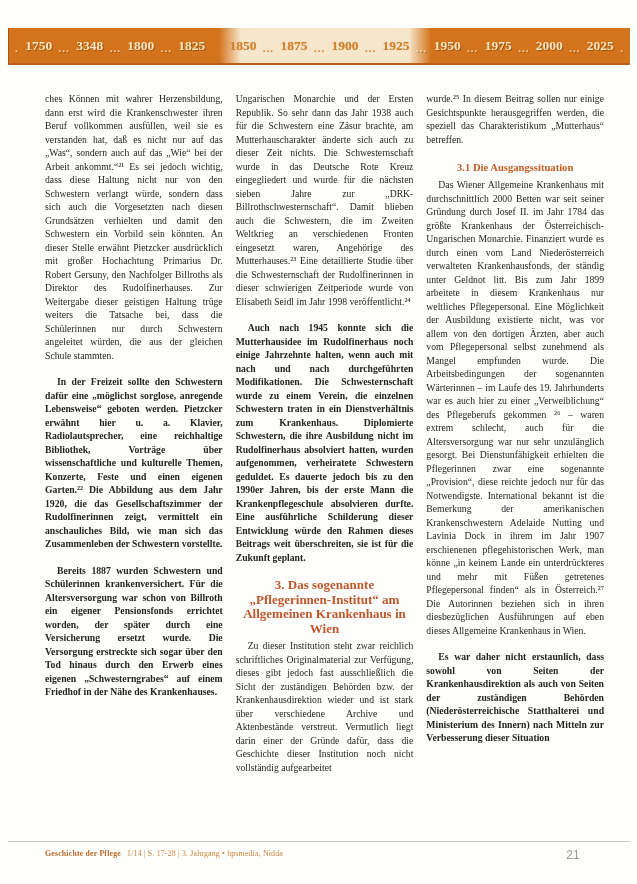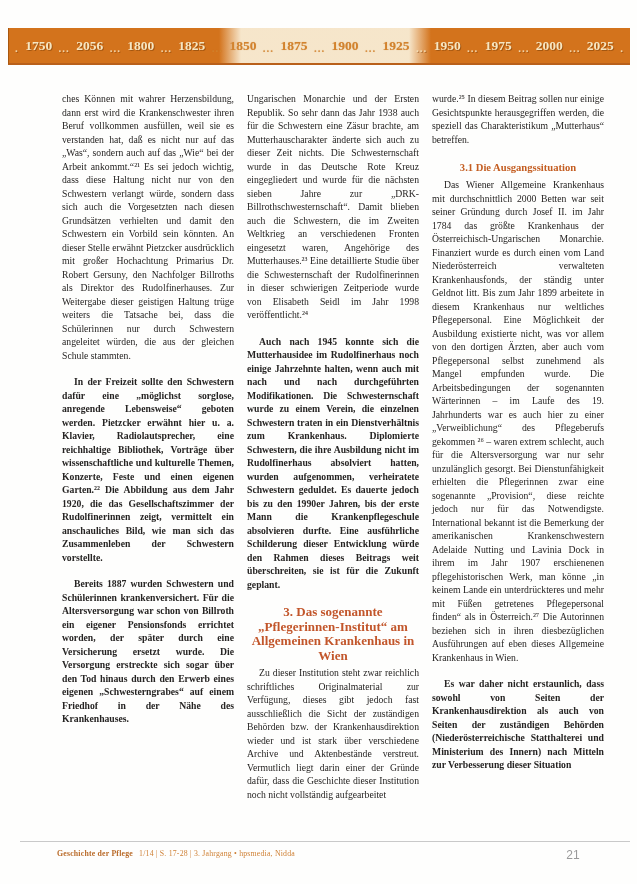--- a/index.html
+++ b/index.html
@@ -24,40 +24,40 @@
     position:absolute;inset:0;display:flex;align-items:center;justify-content:space-between;
     padding:0 6px;font-weight:bold;font-size:13.5px;color:#f6e6c2;
     text-shadow:1px 1px 0 rgba(122,62,8,.55);white-space:nowrap;
   }
   .timeline-years .dots{font-size:11px;letter-spacing:1px;opacity:.85;position:relative;top:2px;}
   .timeline-years .hl{color:#d3832e;text-shadow:0 0 1px rgba(180,110,30,.4);}
 
   
   .columns{
     position:absolute;left:45px;right:33px;top:92px;bottom:60px;
-    display:flex;gap:13px;overflow:hidden;margin-left:17px;
+    display:flex;gap:13px;overflow:hidden;
   }
   .col{flex:1 1 0;min-width:0;}
   .col p{
     margin:0;font-size:9.7px;line-height:13.5px;text-align:justify;color:#262423;
   }
   .col p.gap{margin-top:13px;font-weight:bold;}
   .col p.indent{text-indent:12px;}
   .sec-heading{
     margin:14px 0 3px 0;font-size:13px;line-height:14.5px;font-weight:bold;
     color:#c2562b;text-align:center;
   }
   .subsec-heading{
     margin:15px 0 4px 0;font-size:10.6px;line-height:13px;font-weight:bold;
     color:#c45e22;text-align:center;
   }
 
   
   .footer{
-    position:absolute;left:20px;right:7px;bottom:26px;
+    position:absolute;left:8px;right:7px;bottom:26px;
     border-top:1px solid #c9c9c9;padding-top:7px;
     font-size:7.8px;letter-spacing:.2px;
   }
   .footer .journal{color:#b96a28;margin-left:37px;font-weight:bold;}
   .footer .issue{color:#cf8136;margin-left:4px;}
   .footer .pagenum{
     position:absolute;right:50px;top:6px;color:#9a9a9a;font-size:12px;
     font-family:"Liberation Sans",sans-serif;
   }
 </style>
@@ -65,21 +65,21 @@
 <body>
 
 <div class="sheet">
 
   <div class="timeline-band">
     <div class="timeline-highlight"></div>
     <div class="timeline-years">
       <span class="dots">.</span>
       <span class="year">1750</span>
       <span class="dots">...</span>
-      <span class="year">2056</span>
+      <span class="year">3348</span>
       <span class="dots">...</span>
       <span class="year">1800</span>
       <span class="dots">...</span>
       <span class="year">1825</span>
       <span class="dots hl">...</span>
       <span class="year hl">1850</span>
       <span class="dots hl">...</span>
       <span class="year hl">1875</span>
       <span class="dots hl">...</span>
       <span class="year hl">1900</span>

